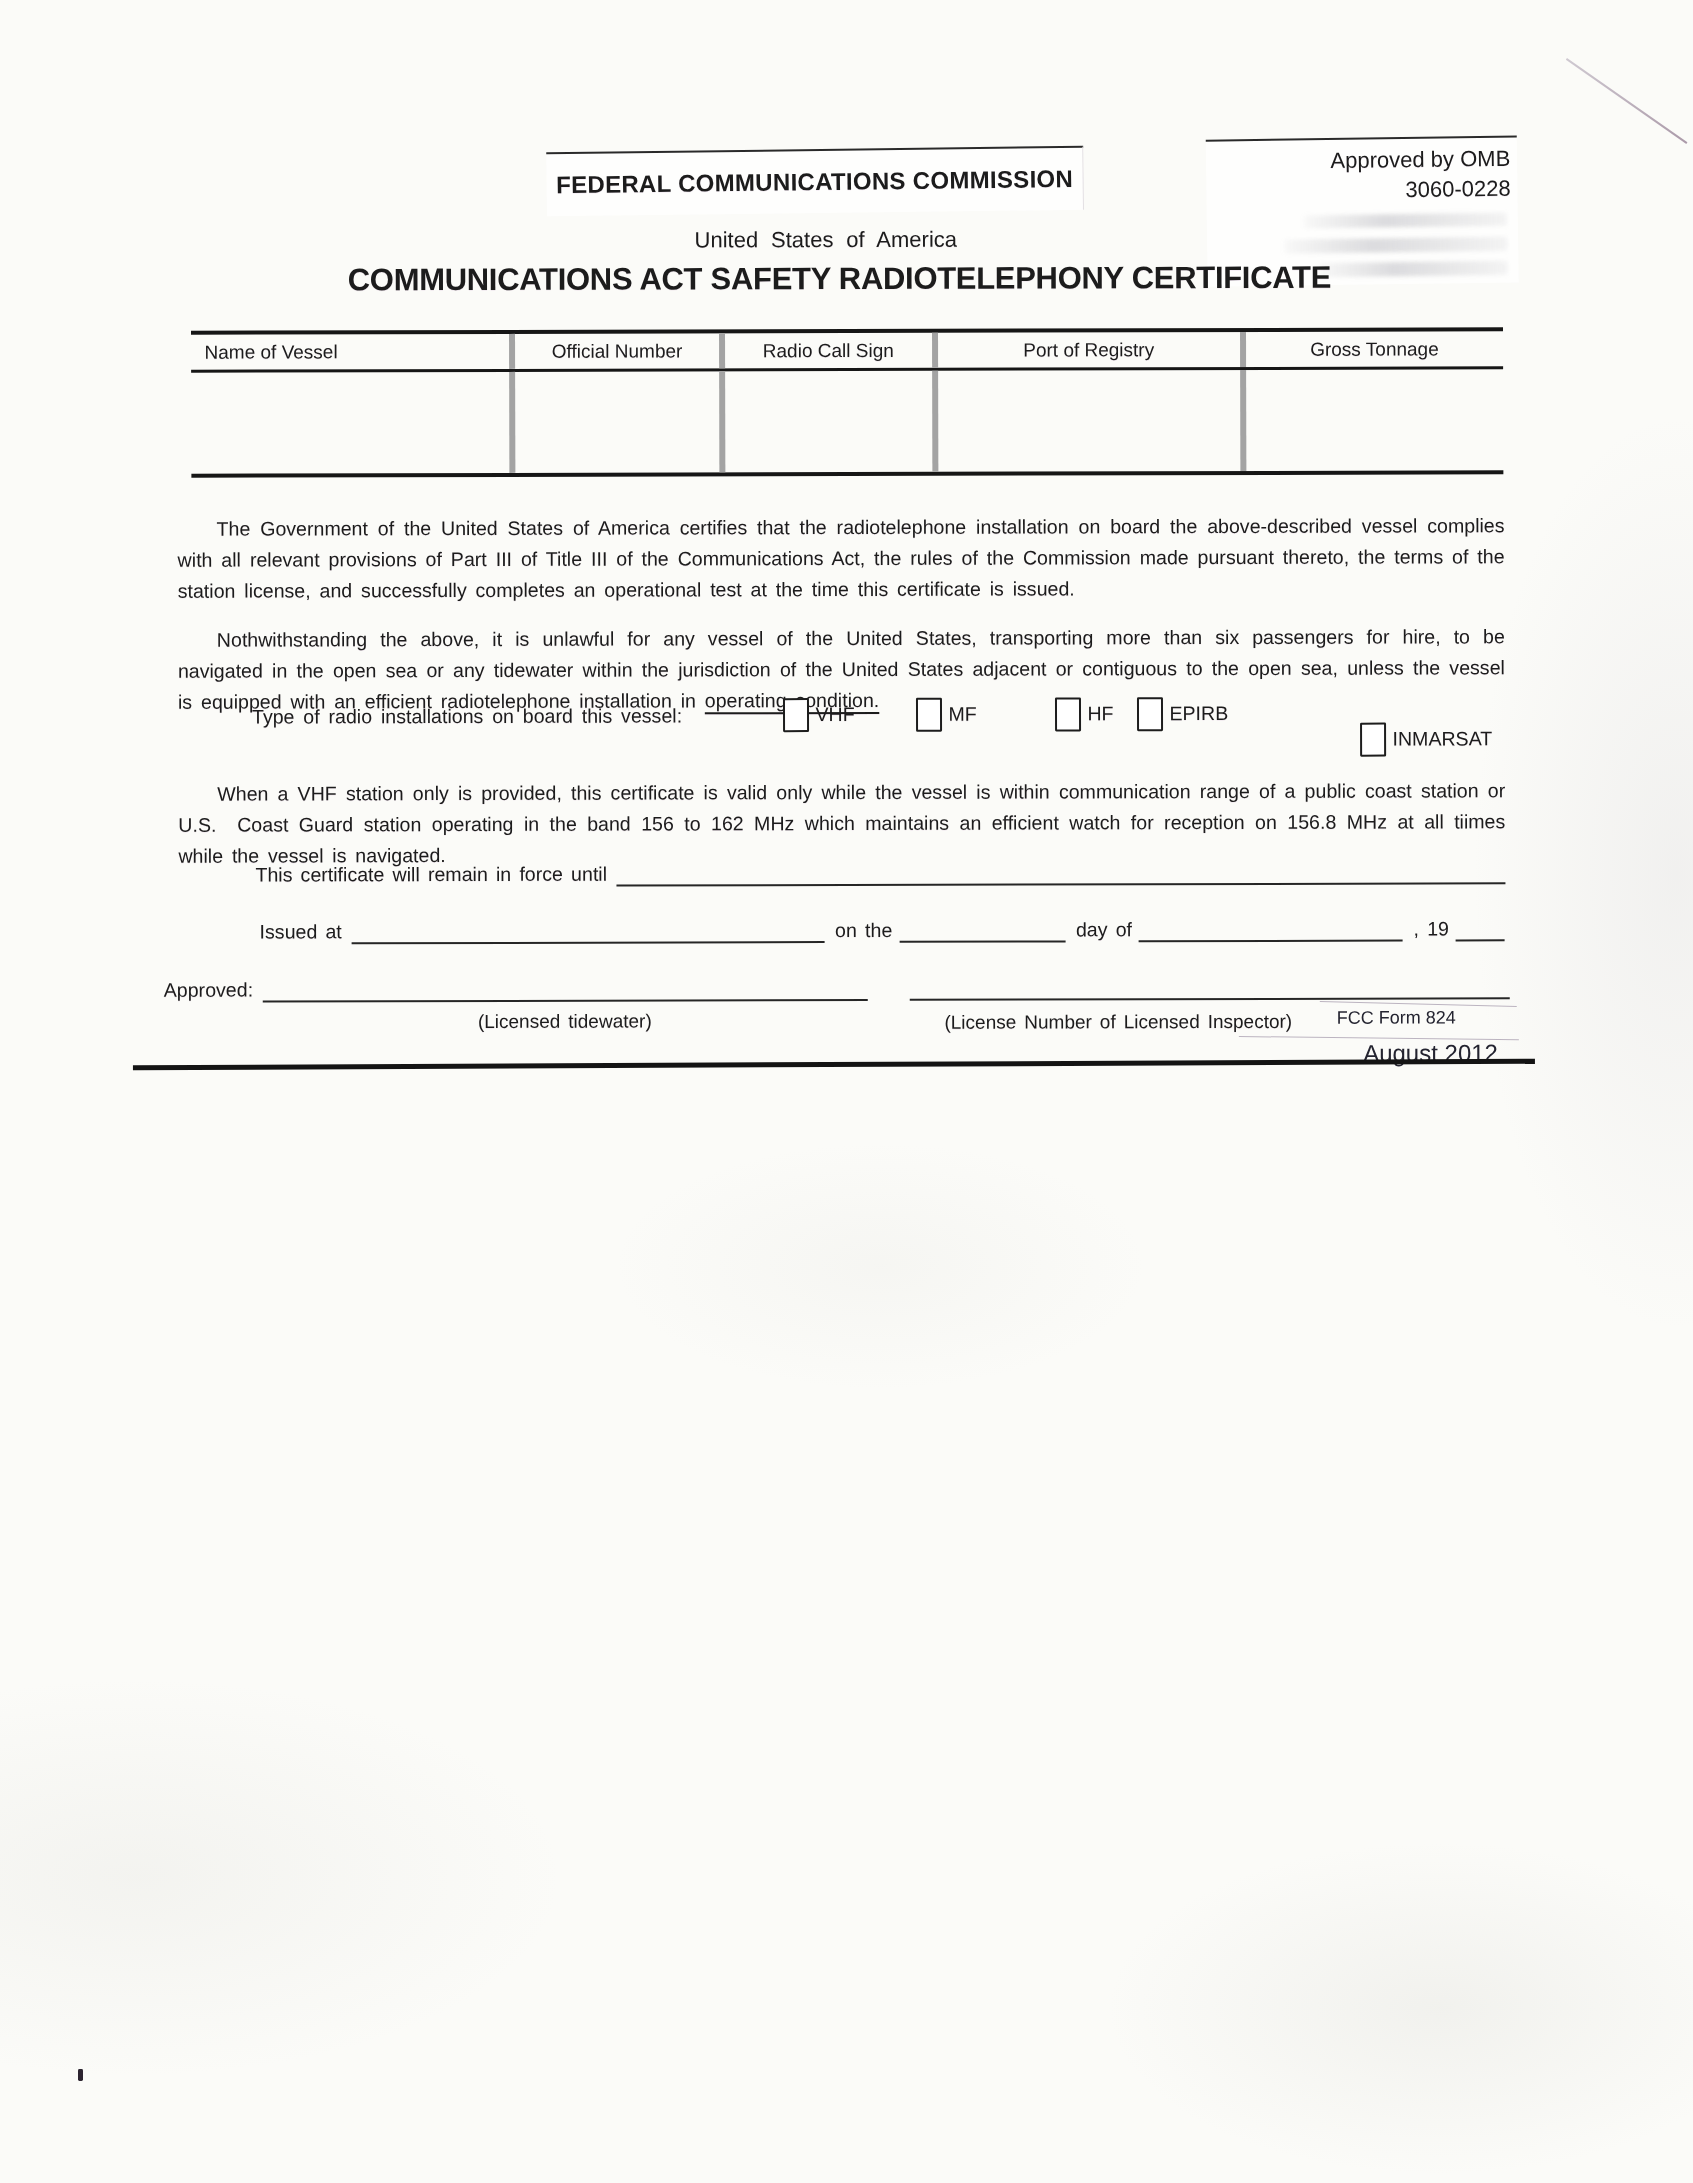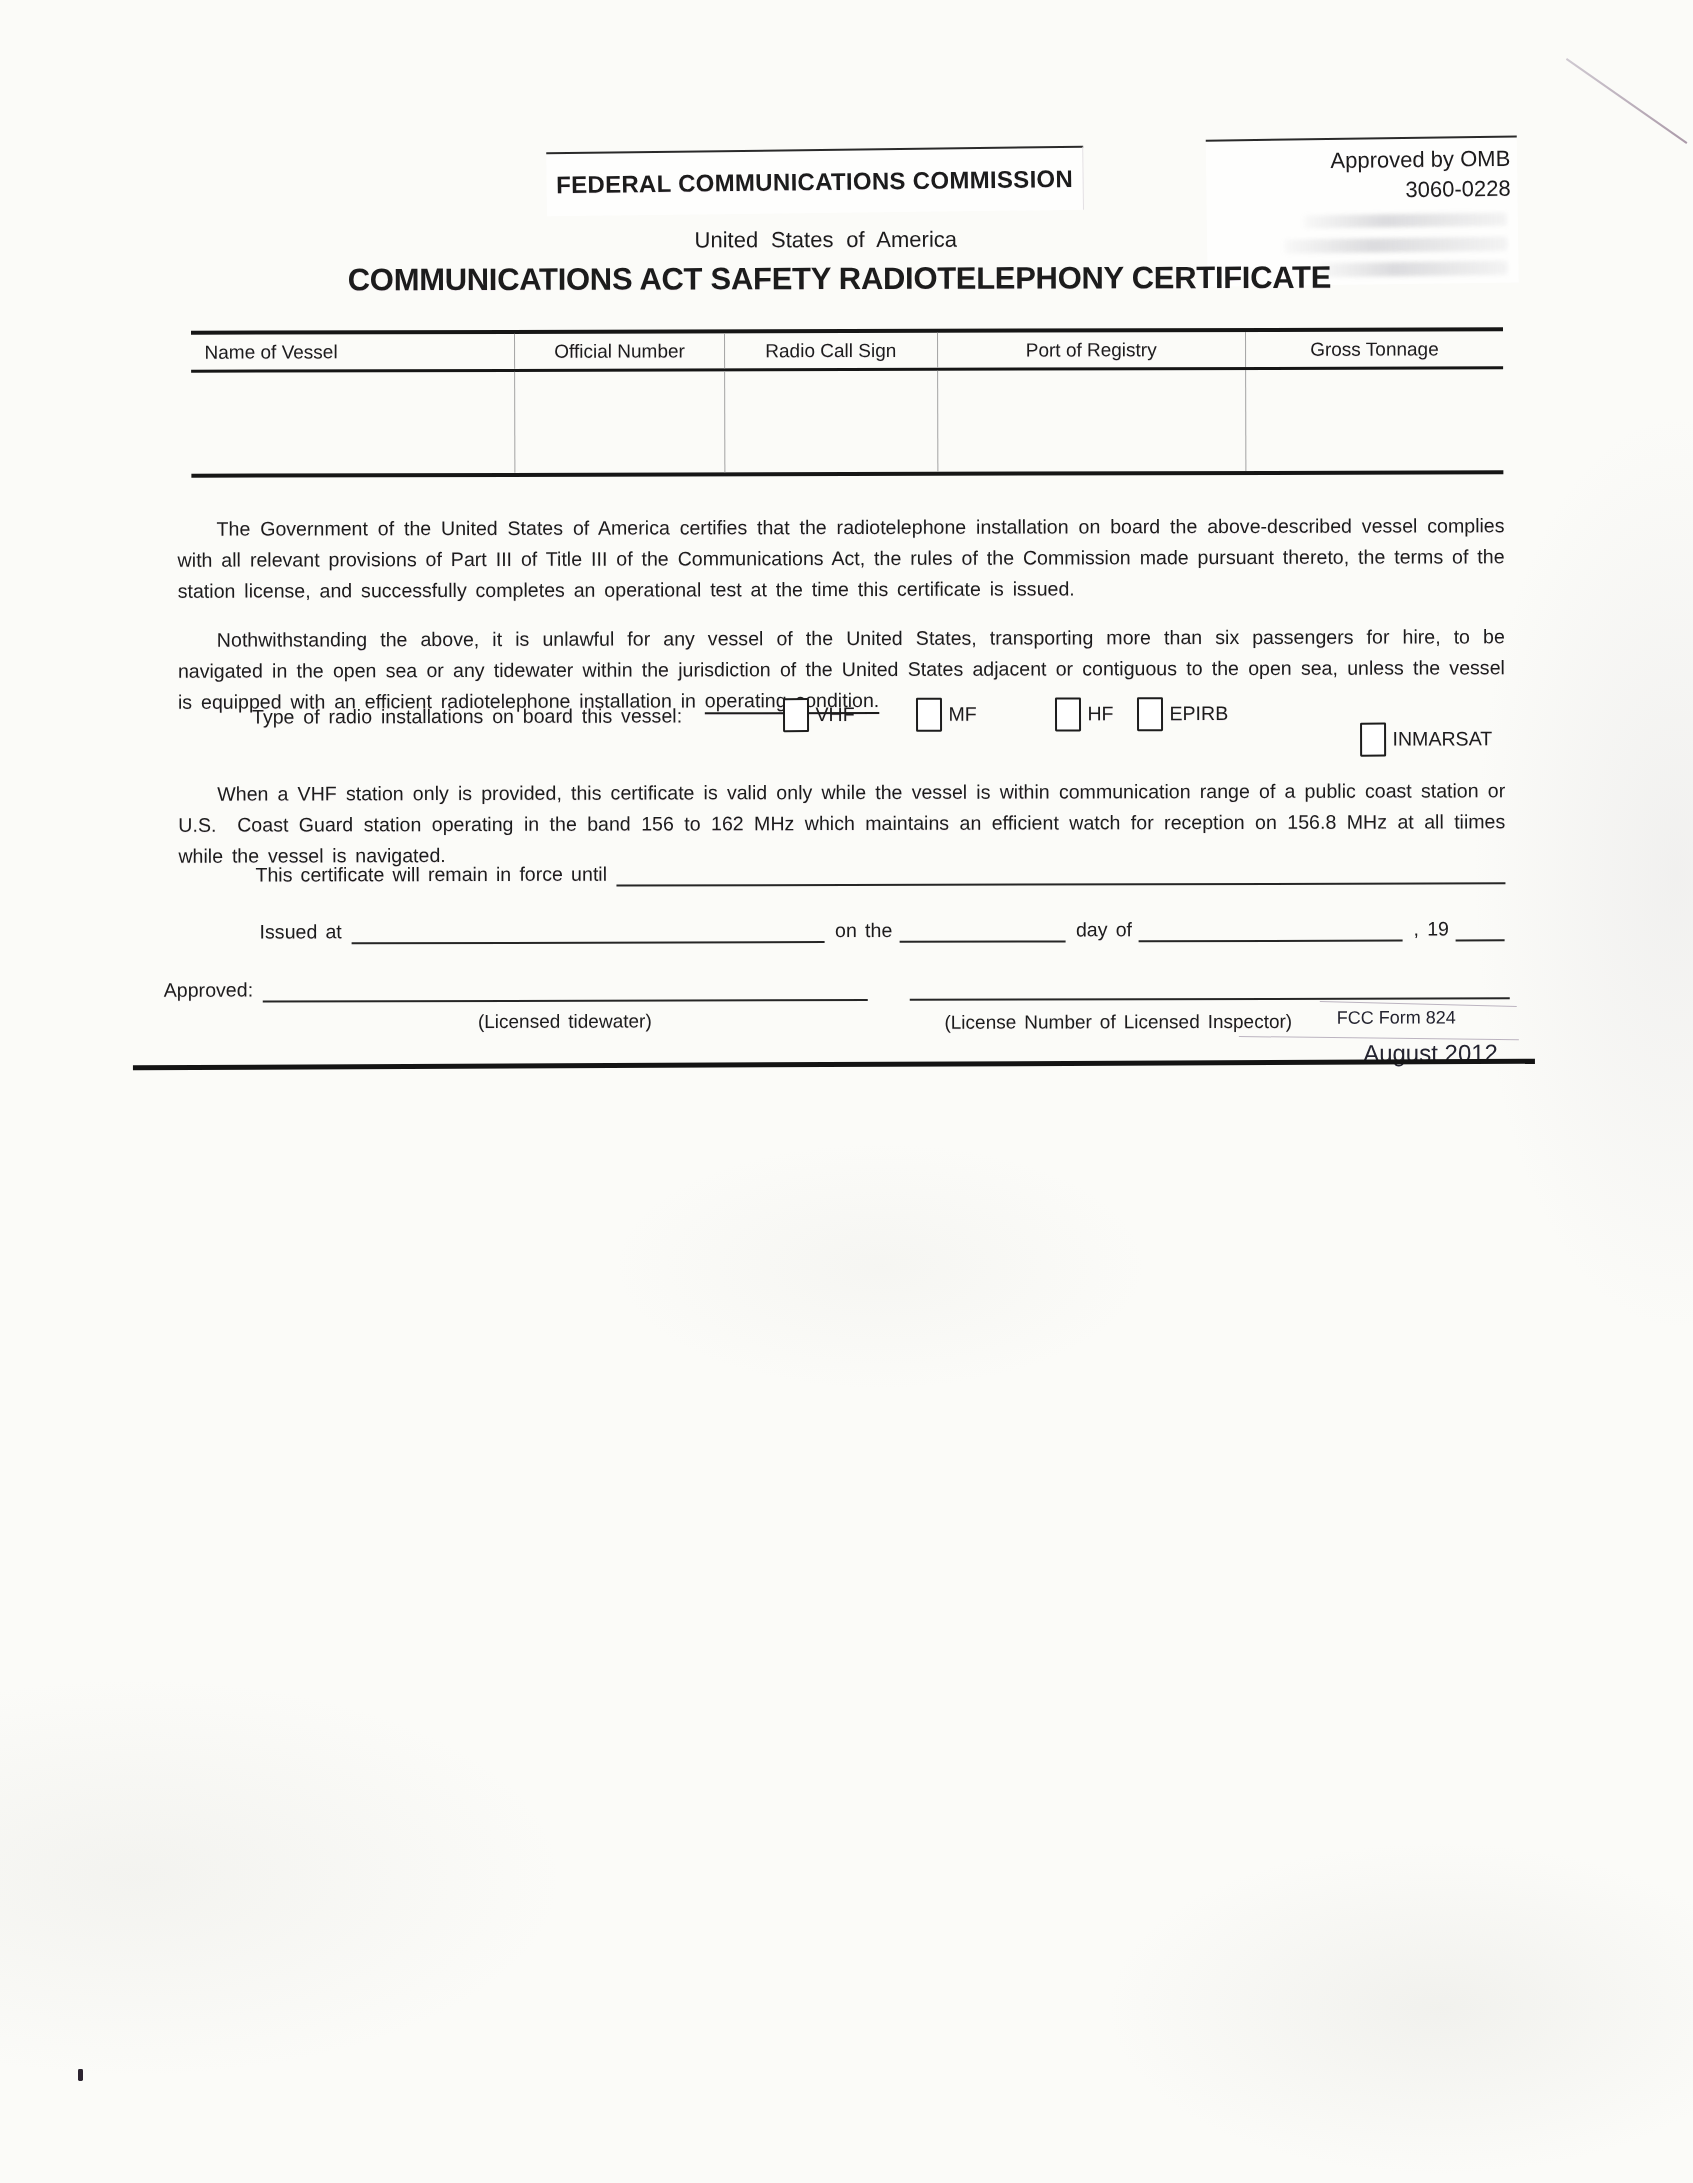--- a/index.html
+++ b/index.html
@@ -33,21 +33,21 @@
     font-size:22px;word-spacing:6.8px;}
   .main-title{position:absolute;left:189px;top:261px;width:1305px;text-align:center;
     font-size:31px;font-weight:bold;letter-spacing:-0.3px;}
 
   
   .vessel-table{position:absolute;left:193px;top:329px;width:1312px;
     border-top:4px solid #161616;border-bottom:4px solid #161616;box-sizing:border-box;}
   .vt-row{display:flex;}
   .vt-head{height:35px;border-bottom:3.4px solid #161616;font-size:19px;}
   .vt-body{height:101px;}
-  .vt-cell{box-sizing:border-box;border-right:1px solid #a3a3a3;display:flex;
+  .vt-cell{box-sizing:border-box;border-right:6px solid #a3a3a3;display:flex;
     align-items:center;justify-content:center;}
   .vt-cell:last-child{border-right:none;}
   .vt-cell.c0{width:24.7%;justify-content:flex-start;padding-left:13.5px;}
   .vt-cell.c1{width:16.0%;} .vt-cell.c2{width:16.2%;} .vt-cell.c3{width:23.5%;} .vt-cell.c4{width:19.6%;}
 
   .para{position:absolute;left:179px;width:1327px;font-size:19.6px;line-height:31px;
     text-align:justify;text-indent:39px;word-spacing:3.4px;}
   .p1{top:492px;} .p2{top:603px;} .p3{top:757px;}
   .uline{text-decoration:underline;text-decoration-thickness:2px;text-underline-offset:4.7px;}
 

